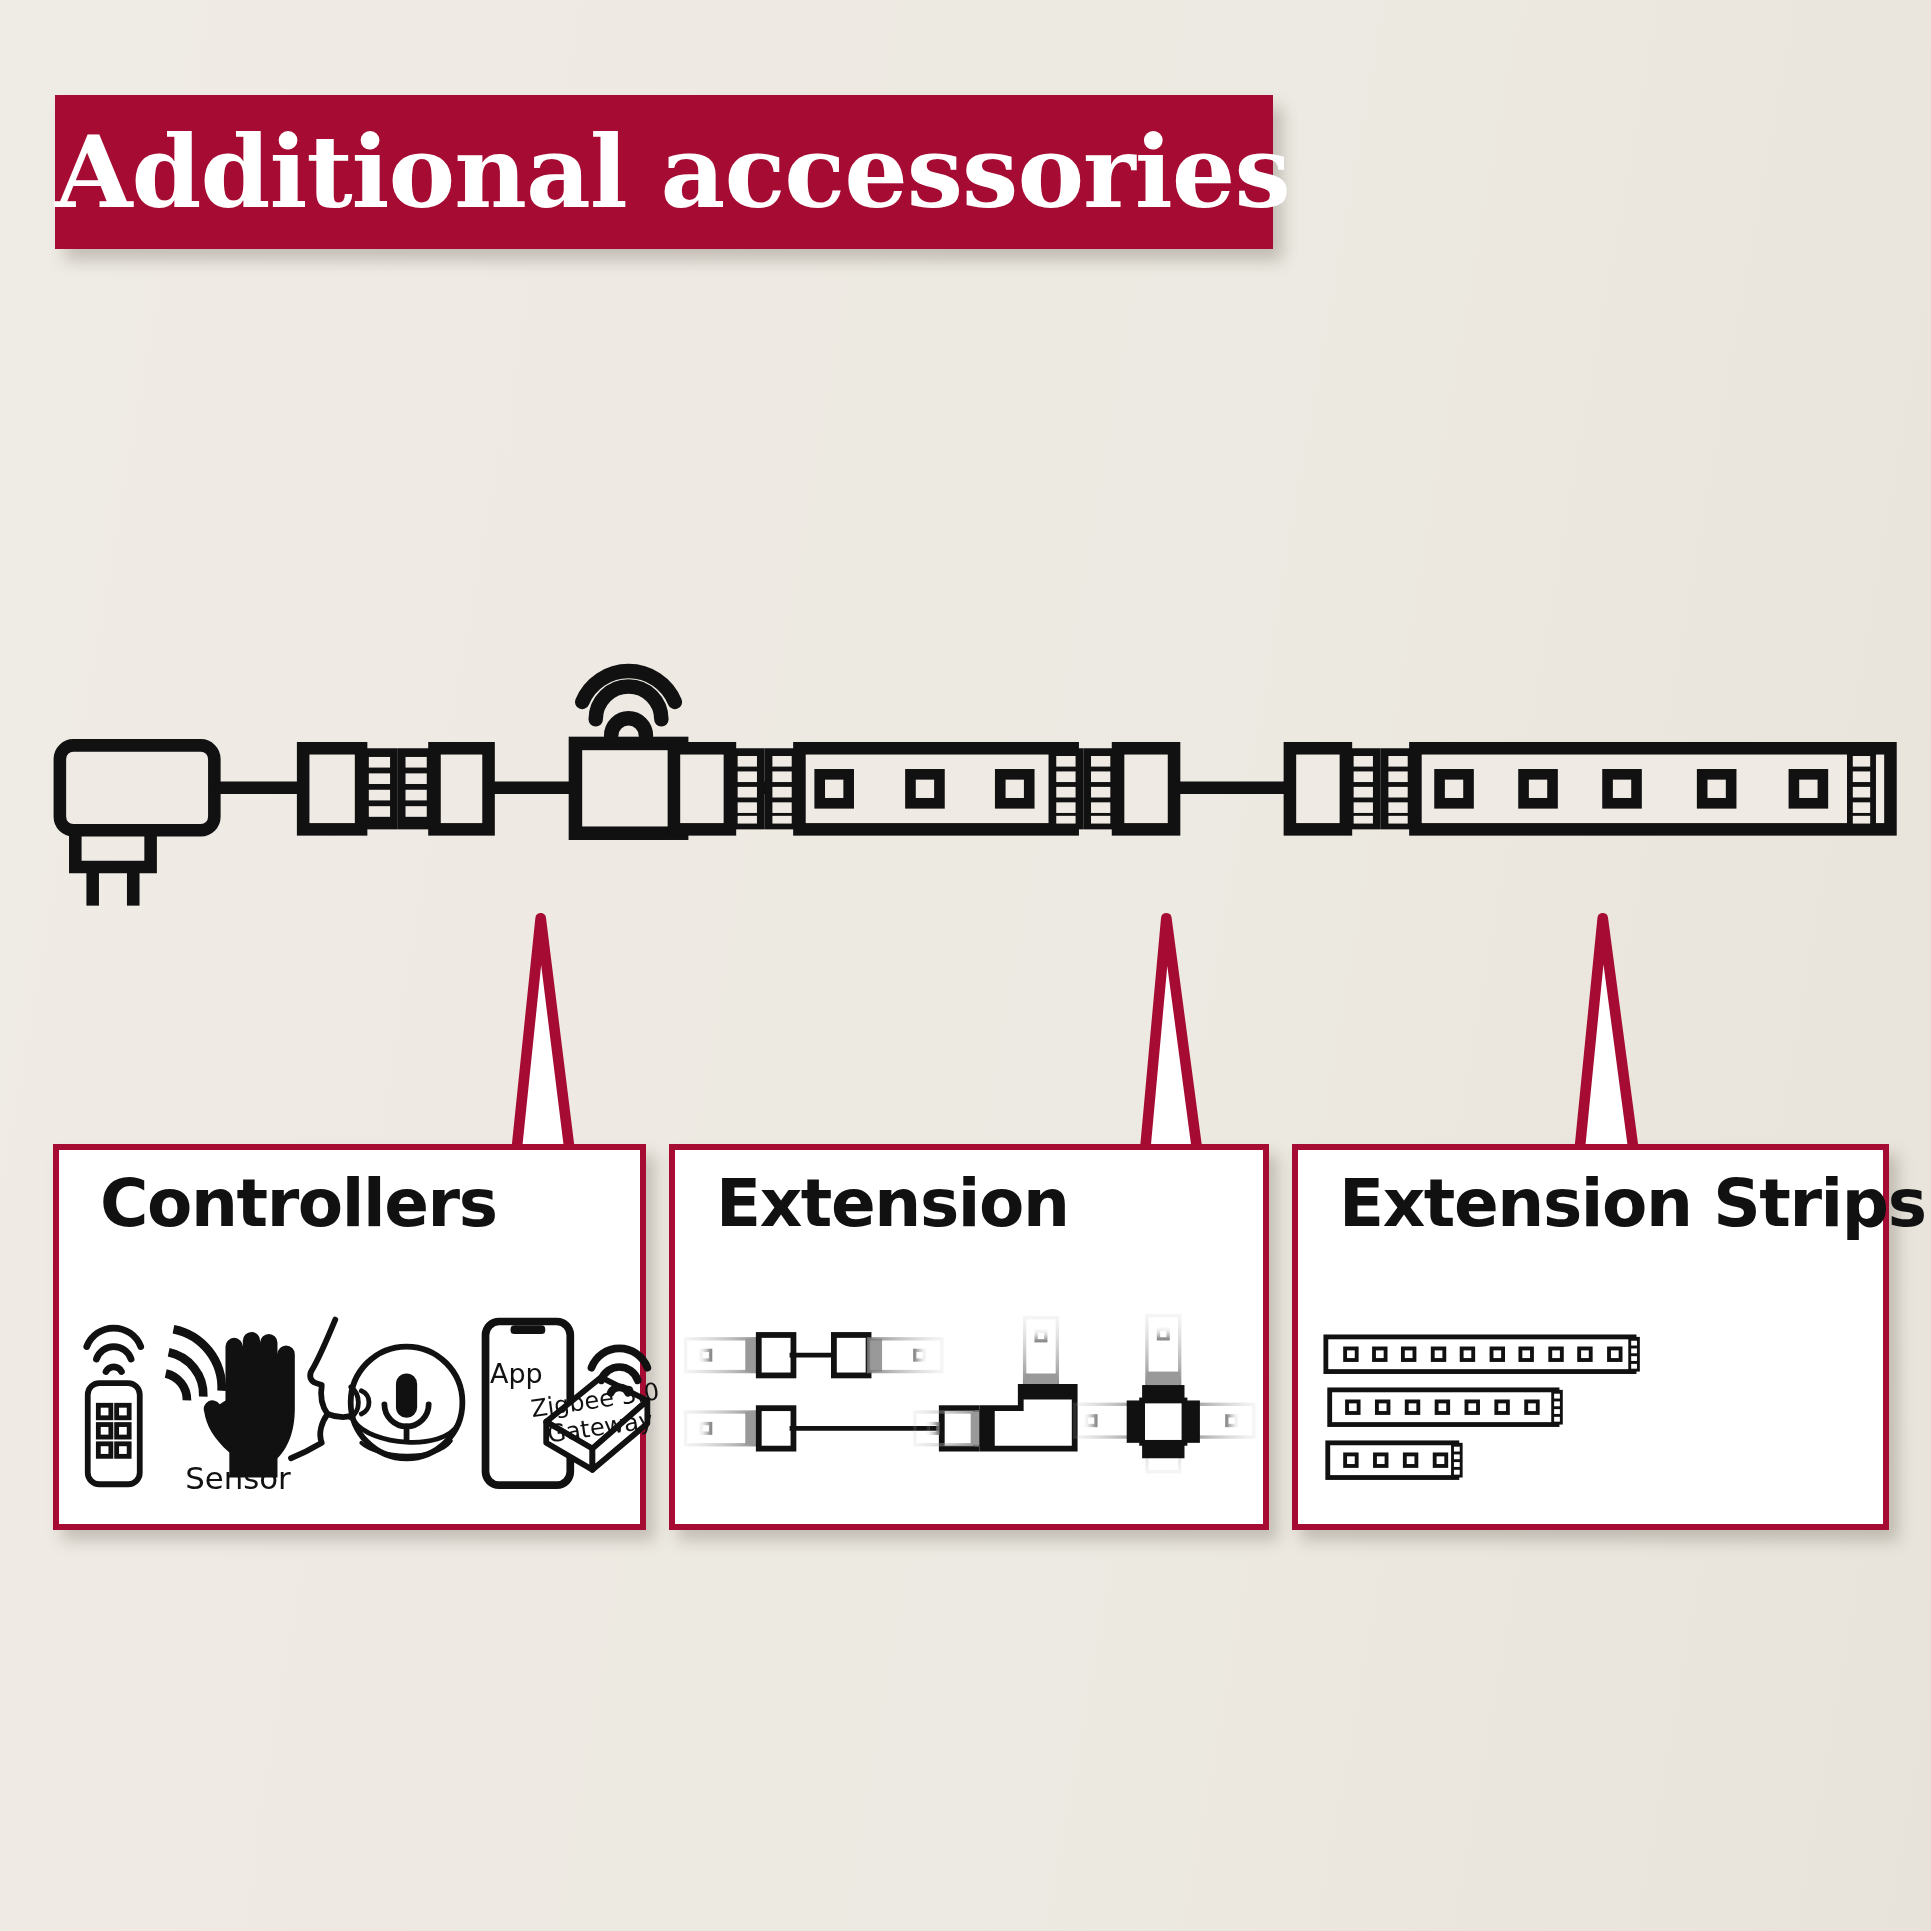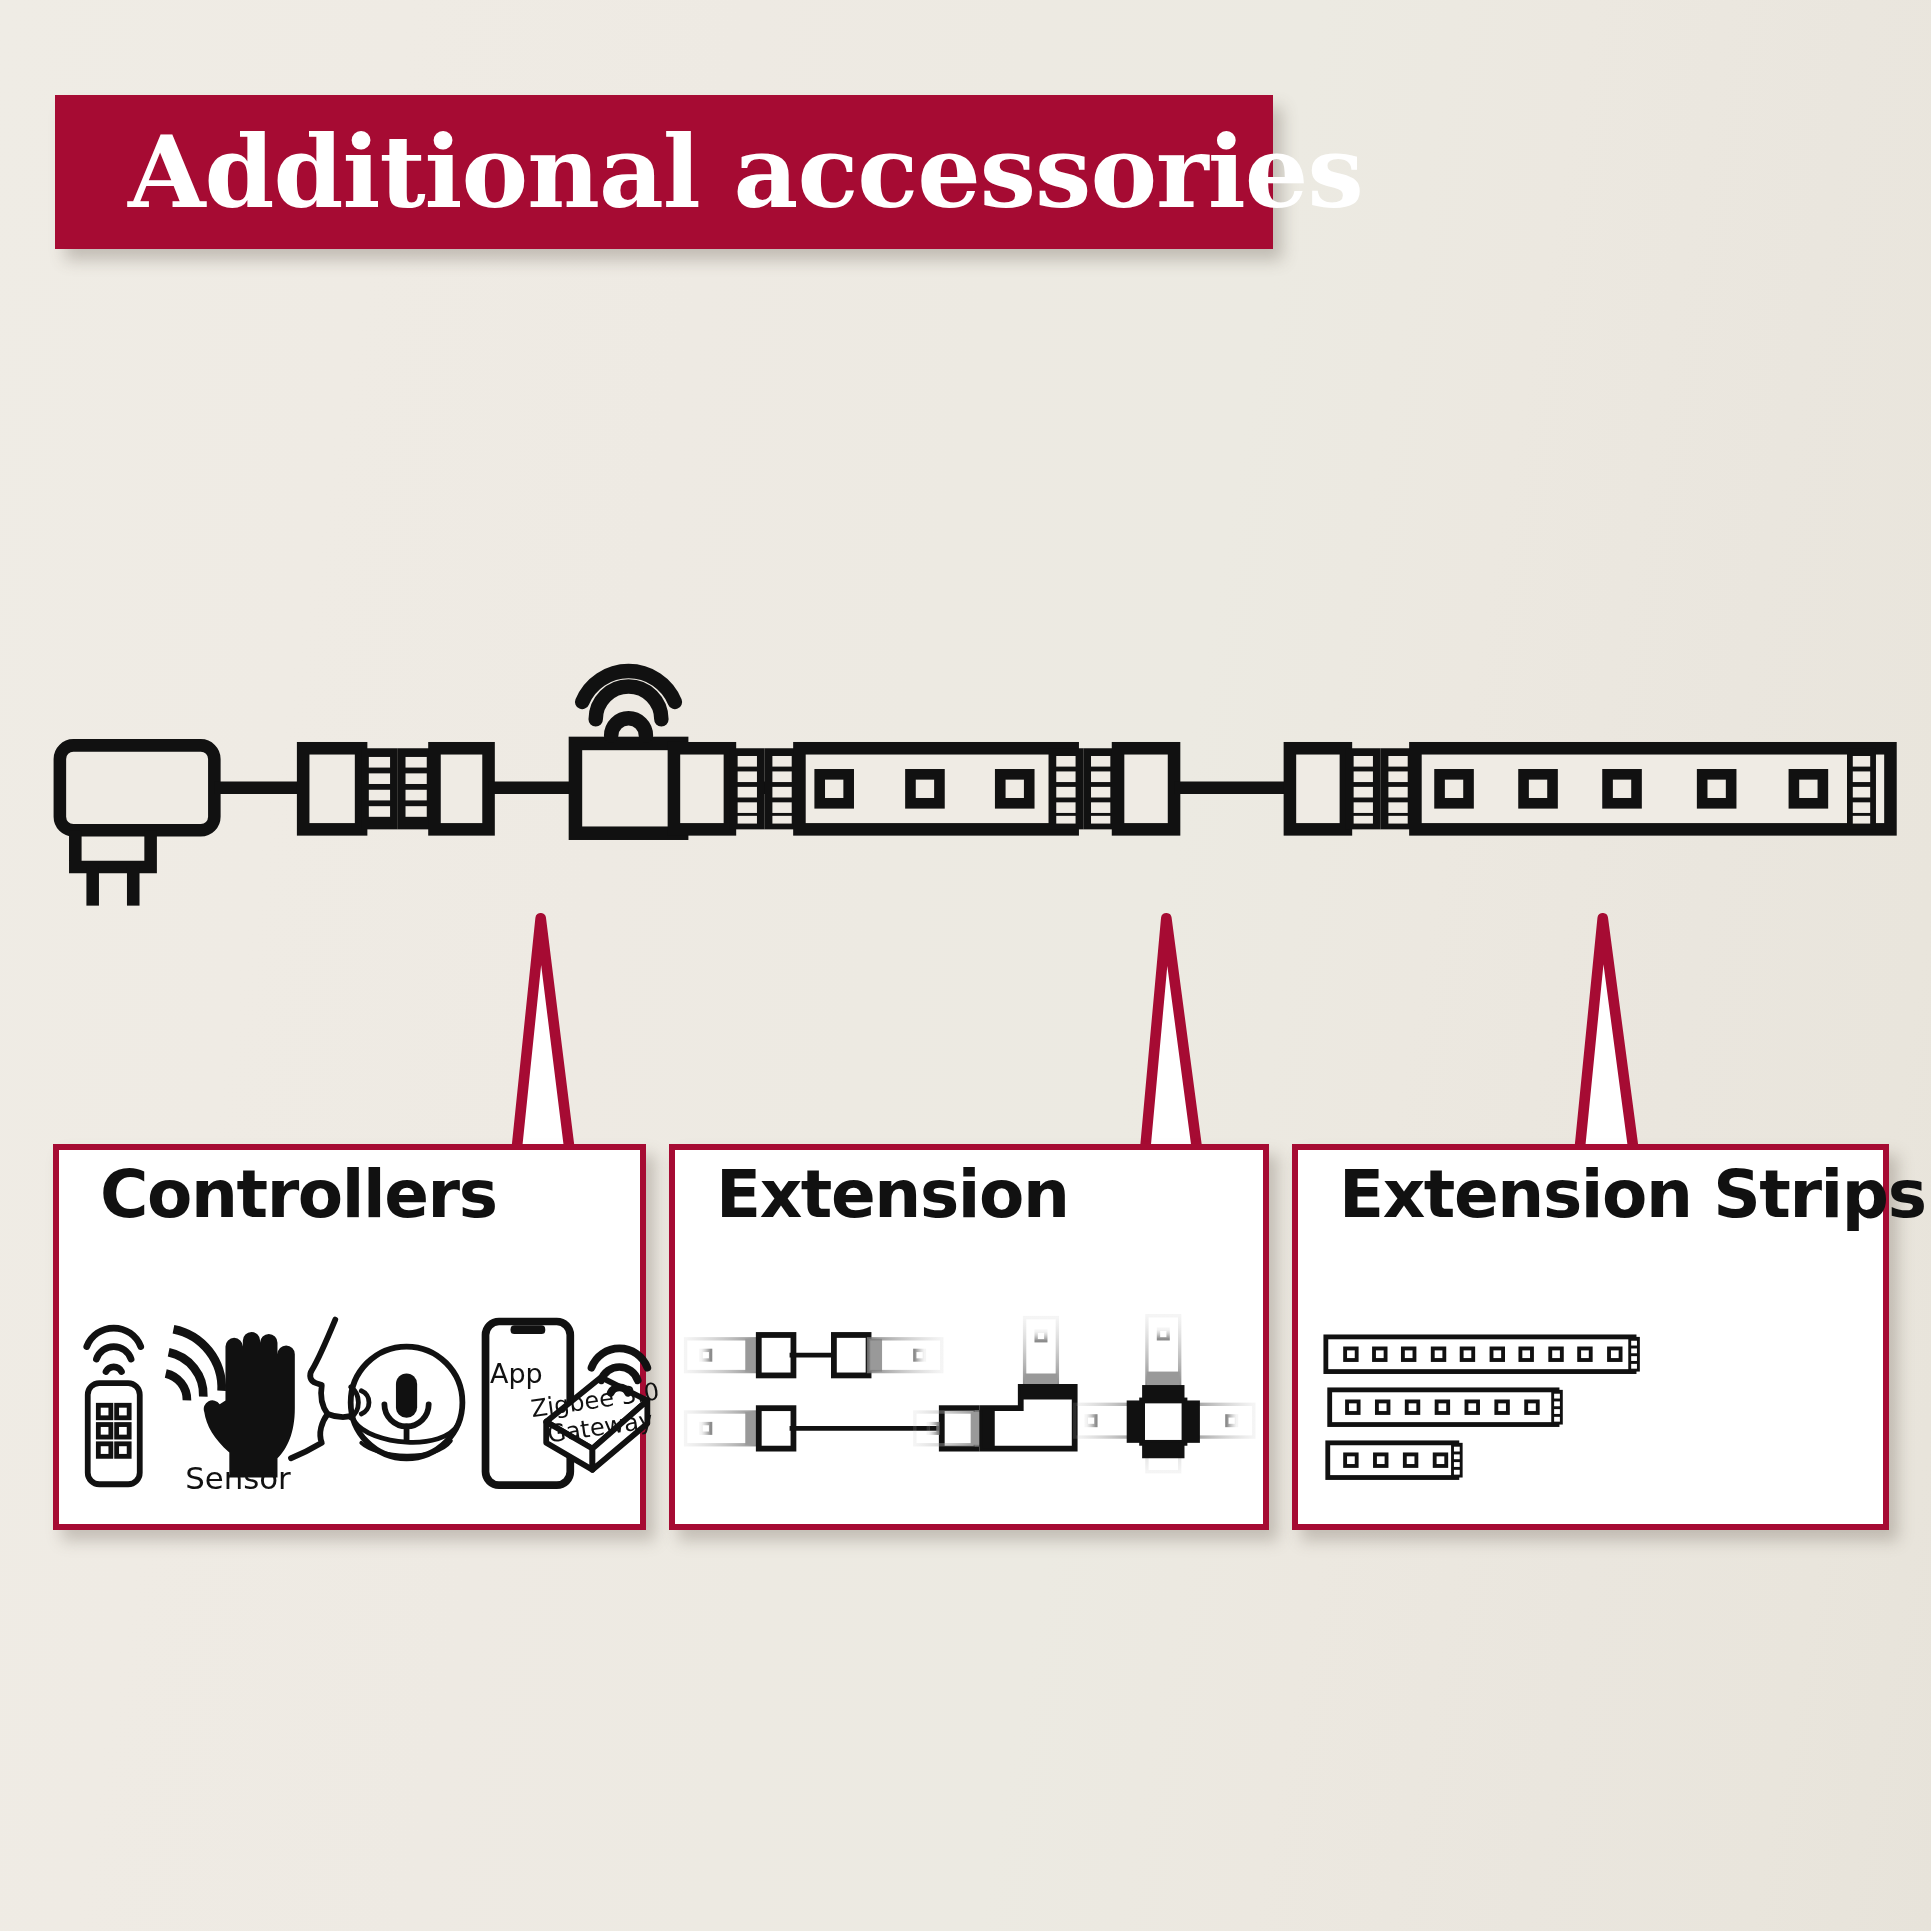--- a/index.html
+++ b/index.html
@@ -44,23 +44,21 @@
     display: flex;
     align-items: center;
   }
   #banner .title {
     color: #ffffff;
     font-family: "DejaVu Serif", serif;
     font-weight: bold;
     font-size: 100px;
     line-height: 1;
     letter-spacing: -1px;
-    padding-left: 53px;
     white-space: nowrap;
-    margin-left: 20px;
   }
 
   
   #diagram {
     position: absolute;
     left: 0;
     top: 0;
     width: 1931px;
     height: 1931px;
     pointer-events: none;
@@ -70,21 +68,21 @@
   .card {
     position: absolute;
     background: #ffffff;
     border: 6.8px solid #a60b33;
     box-shadow: 8.7px 10.6px 14.5px rgba(90,80,70,0.28);
     box-sizing: border-box;
   }
   .card-title {
     position: absolute;
     left: 41px;
-    top: 6px;
+    top: 15px;
     font-family: "DejaVu Sans", sans-serif;
     font-weight: bold;
     font-size: 66px;
     color: #111111;
     letter-spacing: -1.4px;
     white-space: nowrap;
   }
   .glyph-row {
     position: absolute;
     left: 0;

